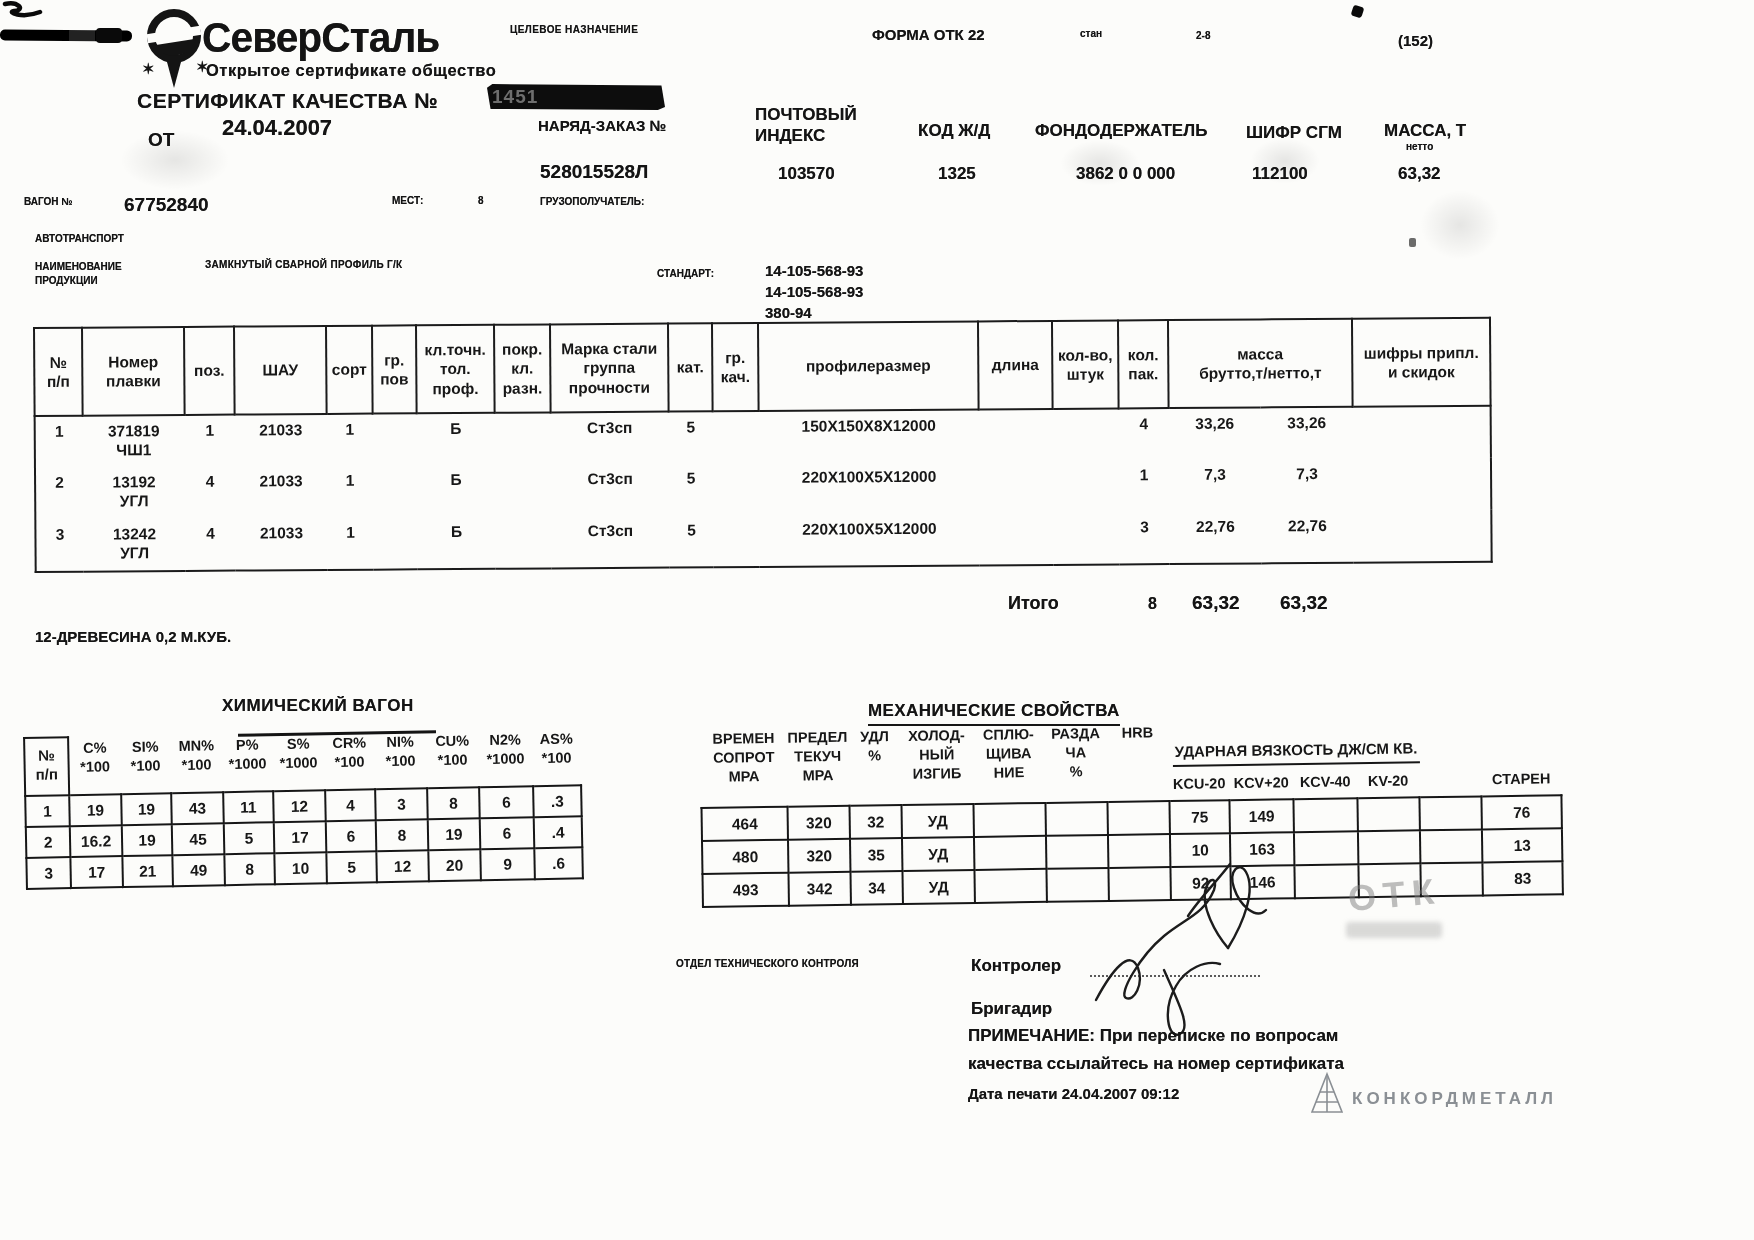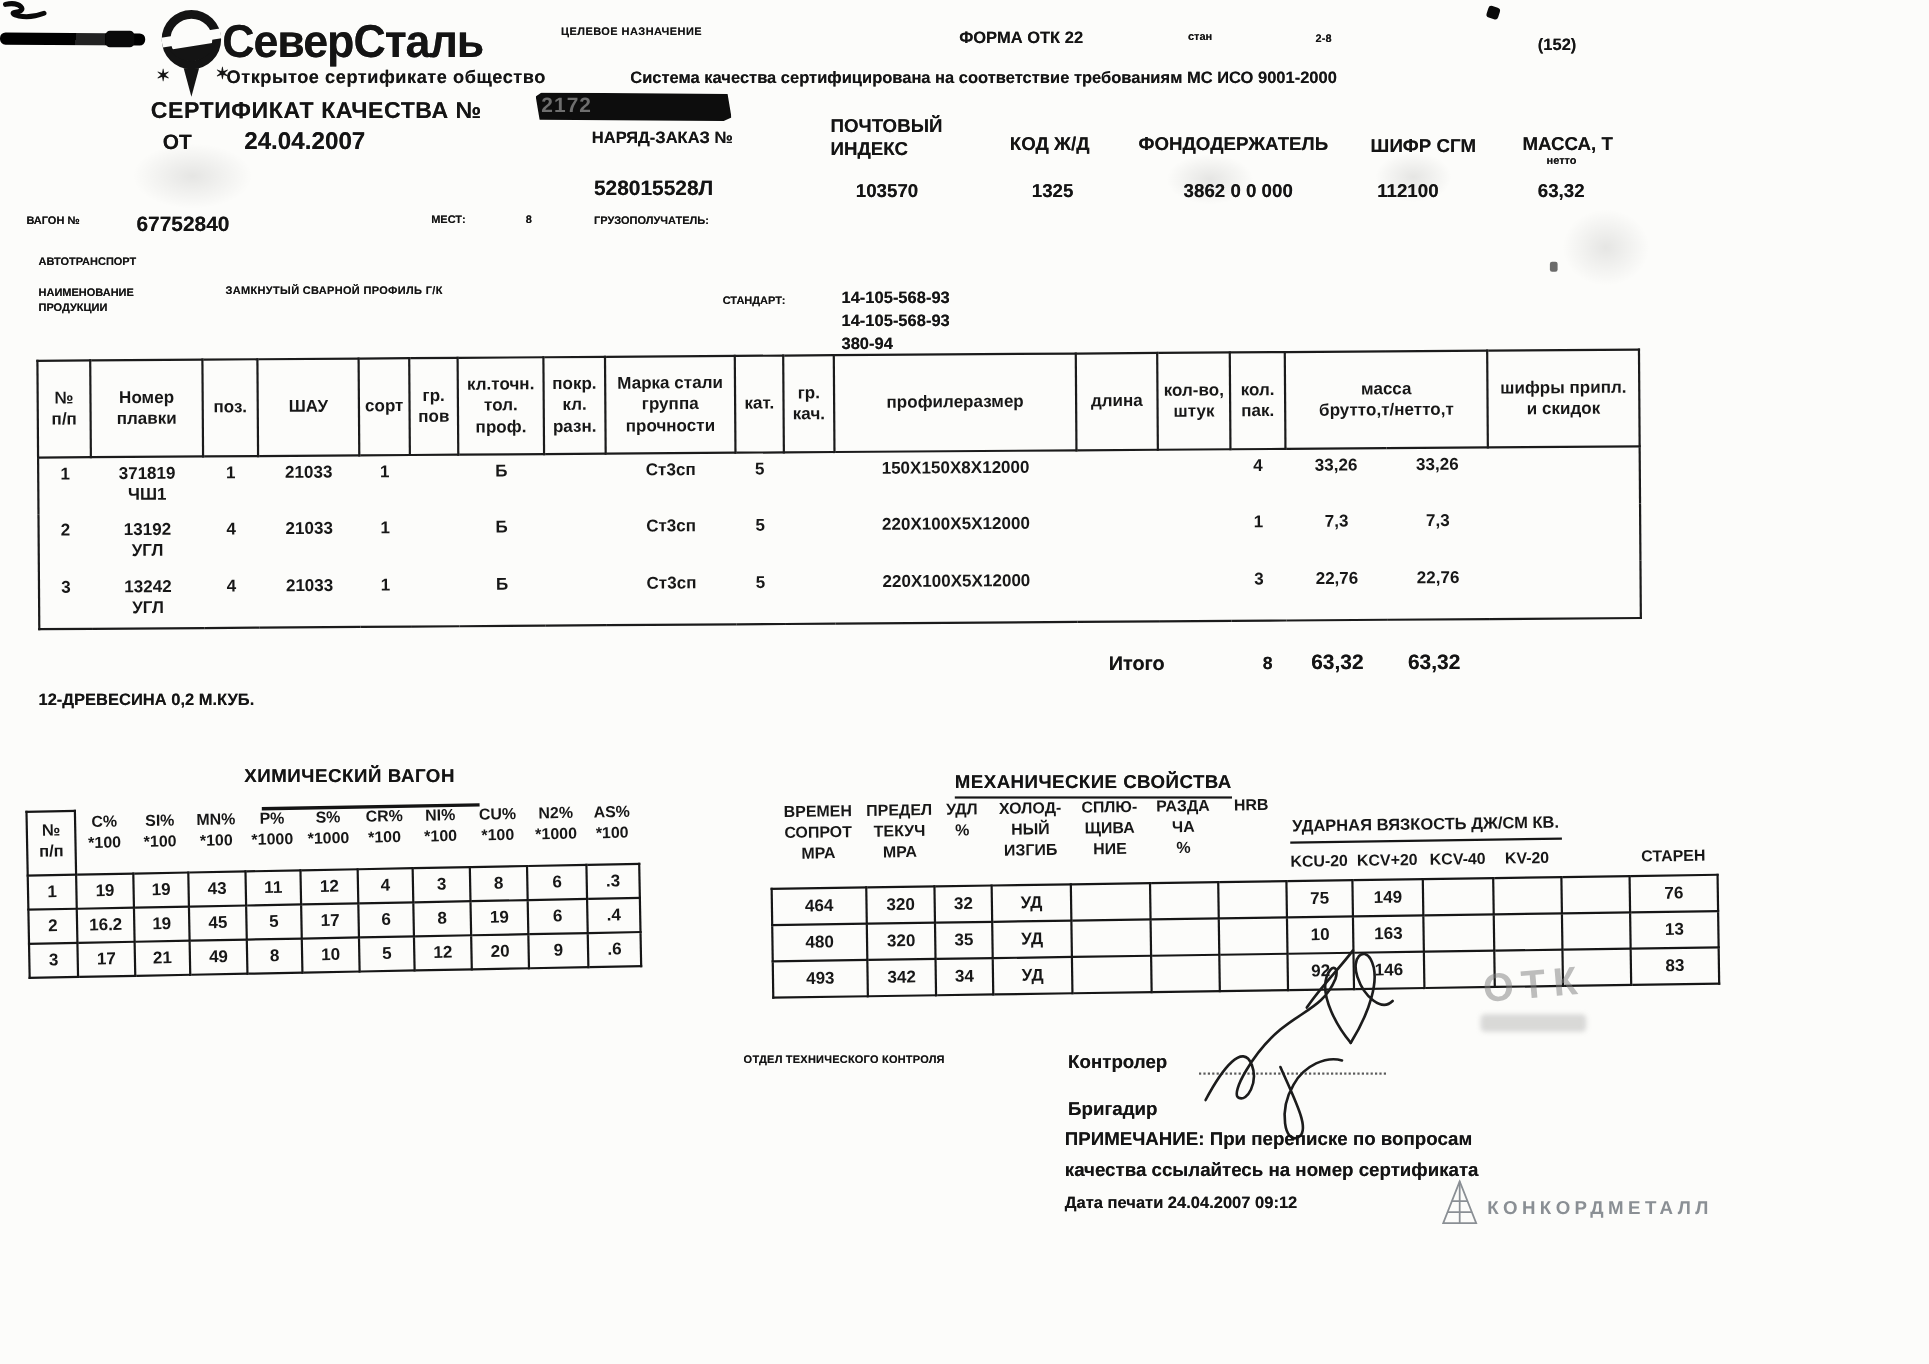--- a/index.html
+++ b/index.html
@@ -76,28 +76,27 @@
     <rect x="10" y="24" width="54" height="9" fill="#fcfcfa" transform="rotate(-9 37 29)"></rect>
     <path d="M16,36 A23,23 0 0 0 58,36 Z" fill="#141414" transform="rotate(-9 37 29)"></path>
     <path d="M30,56 L44,56 L37,82 Z" fill="#141414"></path>
   </svg>
   <span class="star" style="left:142px;top:60px">✶</span>
   <span class="star" style="left:196px;top:58px">✶</span>
 
   <div class="abs ink logotype" style="left:202px;top:12px">СеверСталь</div>
   <div class="abs ink logosub" style="left:206px;top:60px">Открытое сертификате общество</div>
   <div class="abs ink t21" style="left:137px;top:88px;letter-spacing:.5px">СЕРТИФИКАТ КАЧЕСТВА №</div>
-  <div class="abs ink t19" style="left:148px;top:118px">ОТ</div>
+  <div class="abs ink t19" style="left:148px;top:128px">ОТ</div>
   <div class="abs ink t22" style="left:222px;top:114px">24.04.2007</div>
 
   <div class="abs ink t16" style="left:510px;top:24px;letter-spacing:.4px">ЦЕЛЕВОЕ НАЗНАЧЕНИЕ</div>
-  <div class="abs ink t15" style="left:573px;top:62px;font-weight:600">Система качества сертифицирована на соответствие требованиям МС ИСО 9001-2000</div>
 
   <div class="redact" style="left:487px;top:84px;width:178px;height:26px">
-    <span>2172</span>
+    <span>1451</span>
   </div>
 
   <div class="abs ink t15" style="left:538px;top:117px">НАРЯД-ЗАКАЗ №</div>
   <div class="abs ink t19" style="left:540px;top:160px">528015528Л</div>
 
   <div class="abs ink t15" style="left:872px;top:26px">ФОРМА ОТК 22</div>
   <div class="abs ink t16" style="left:1080px;top:28px">стан</div>
   <div class="abs ink t16" style="left:1196px;top:30px">2-8</div>
   <div class="abs ink t15" style="left:1398px;top:32px">(152)</div>
 

